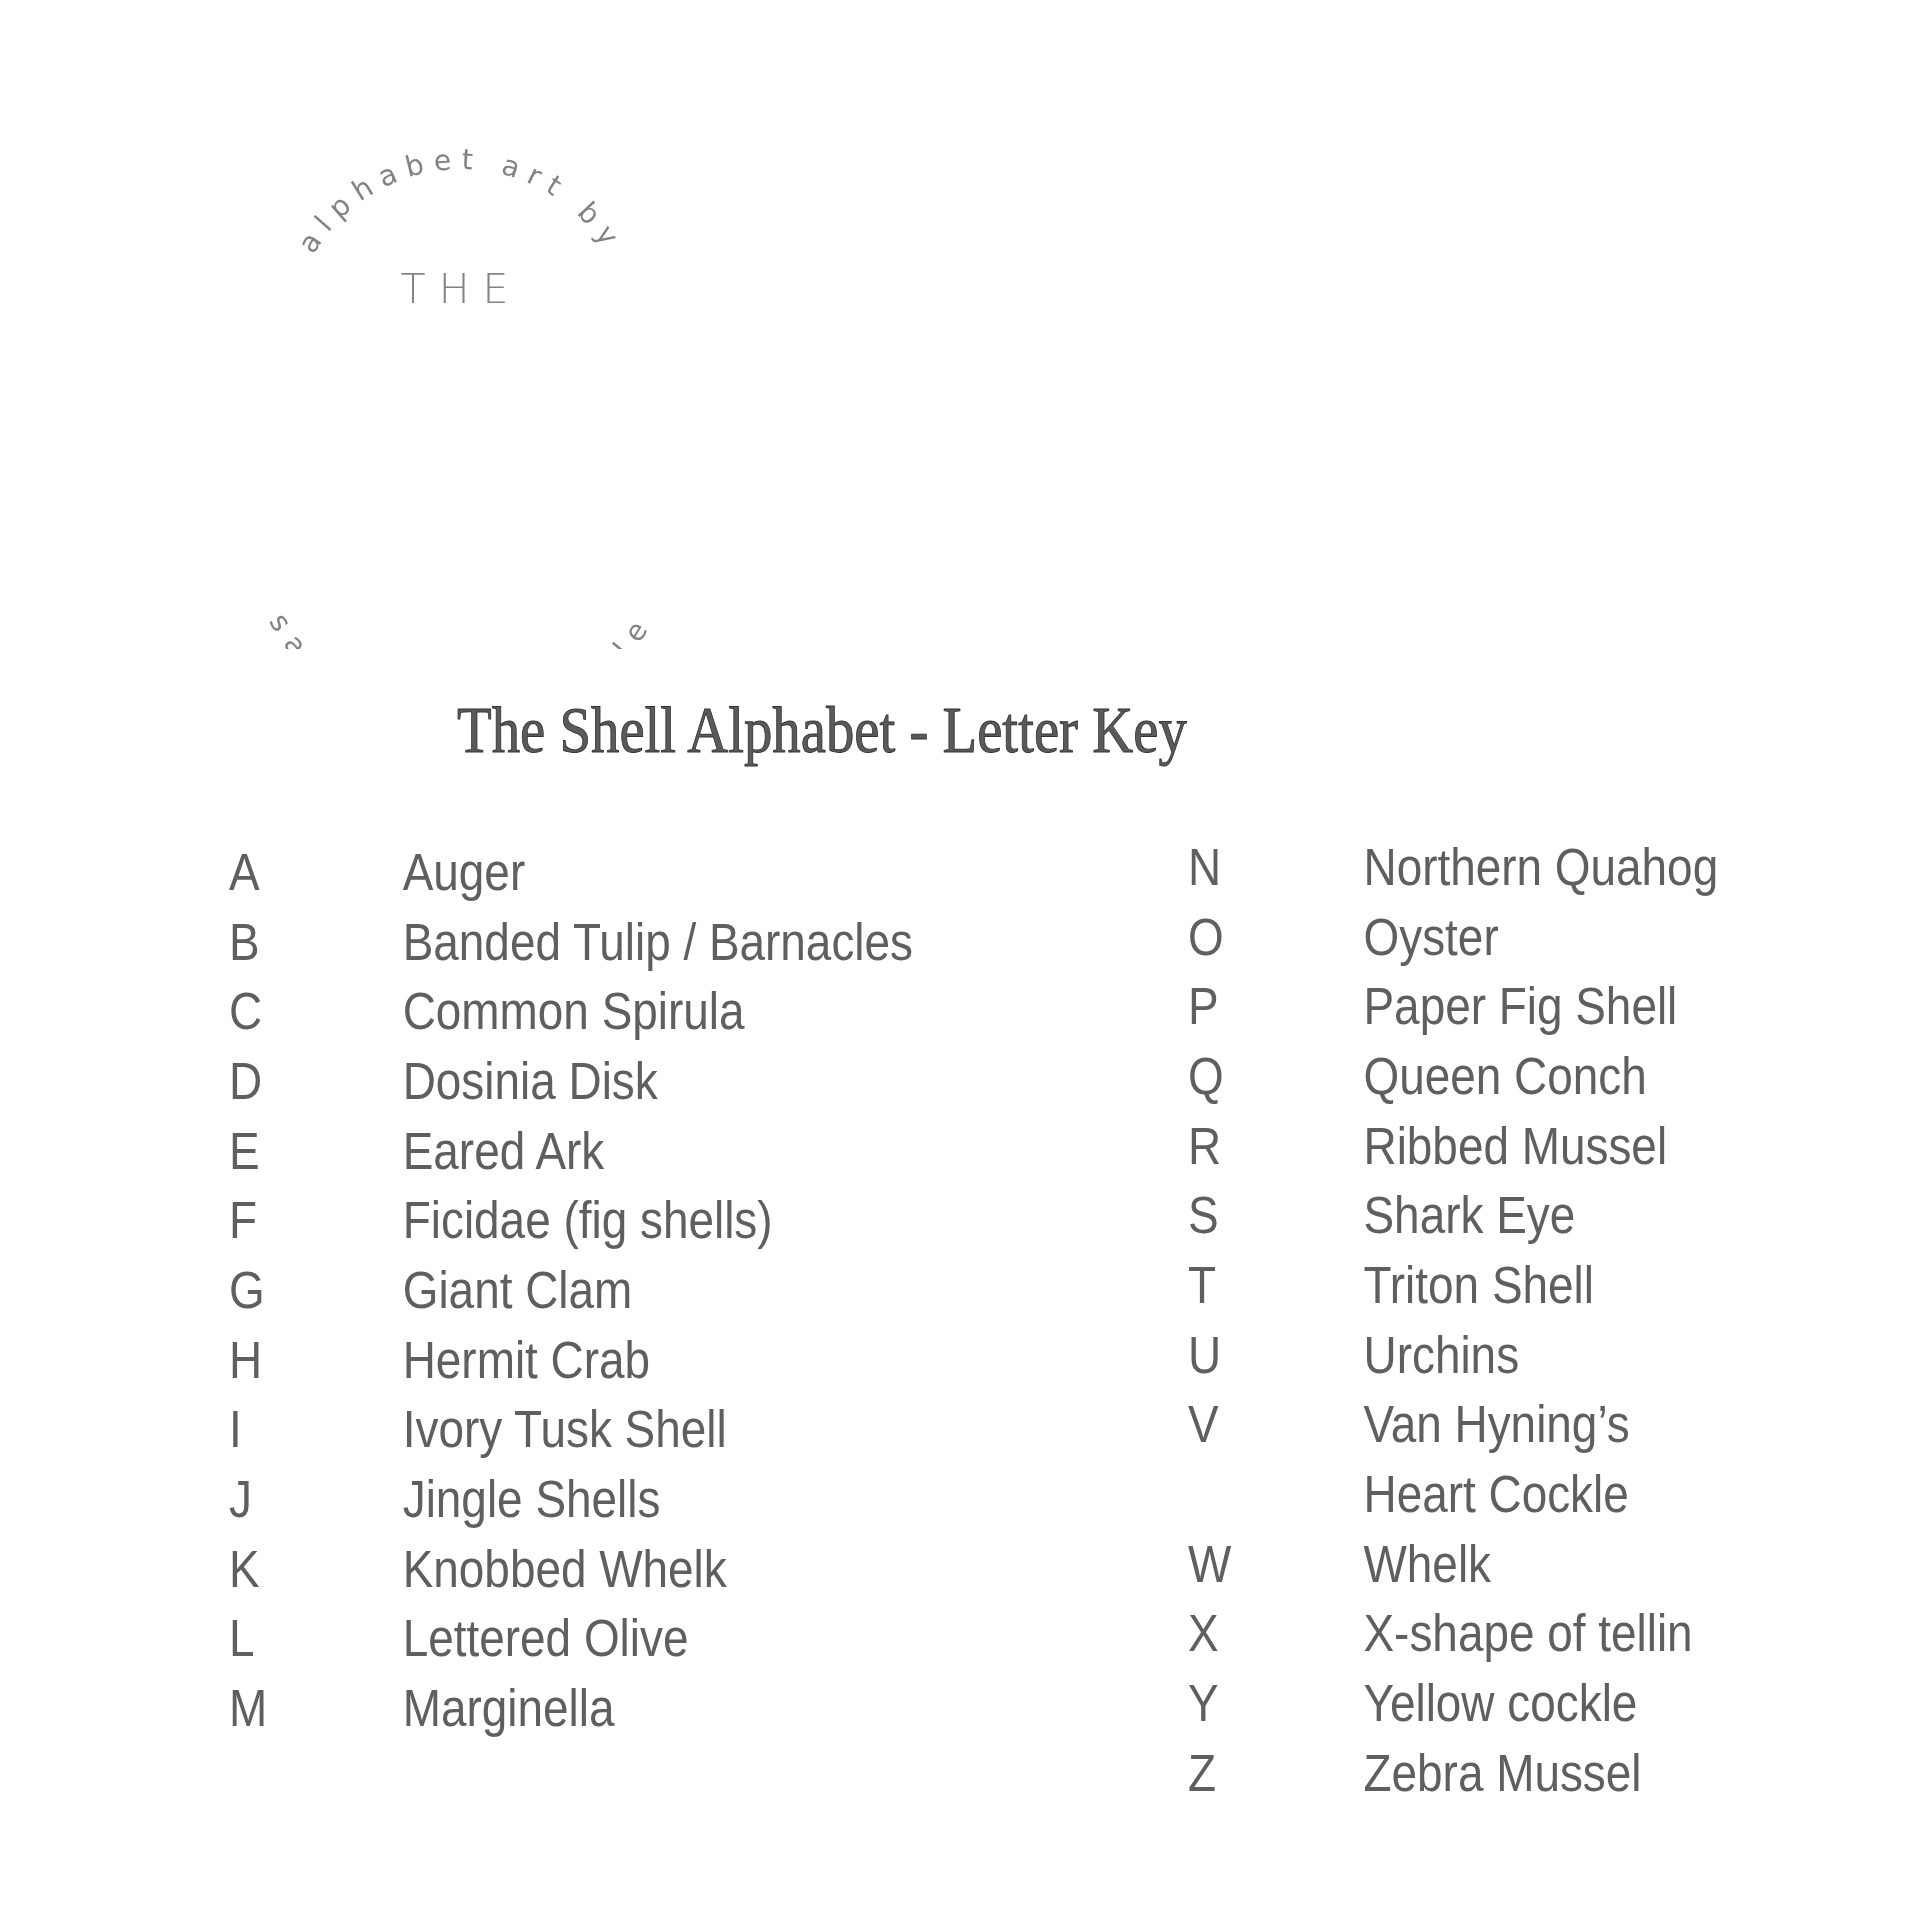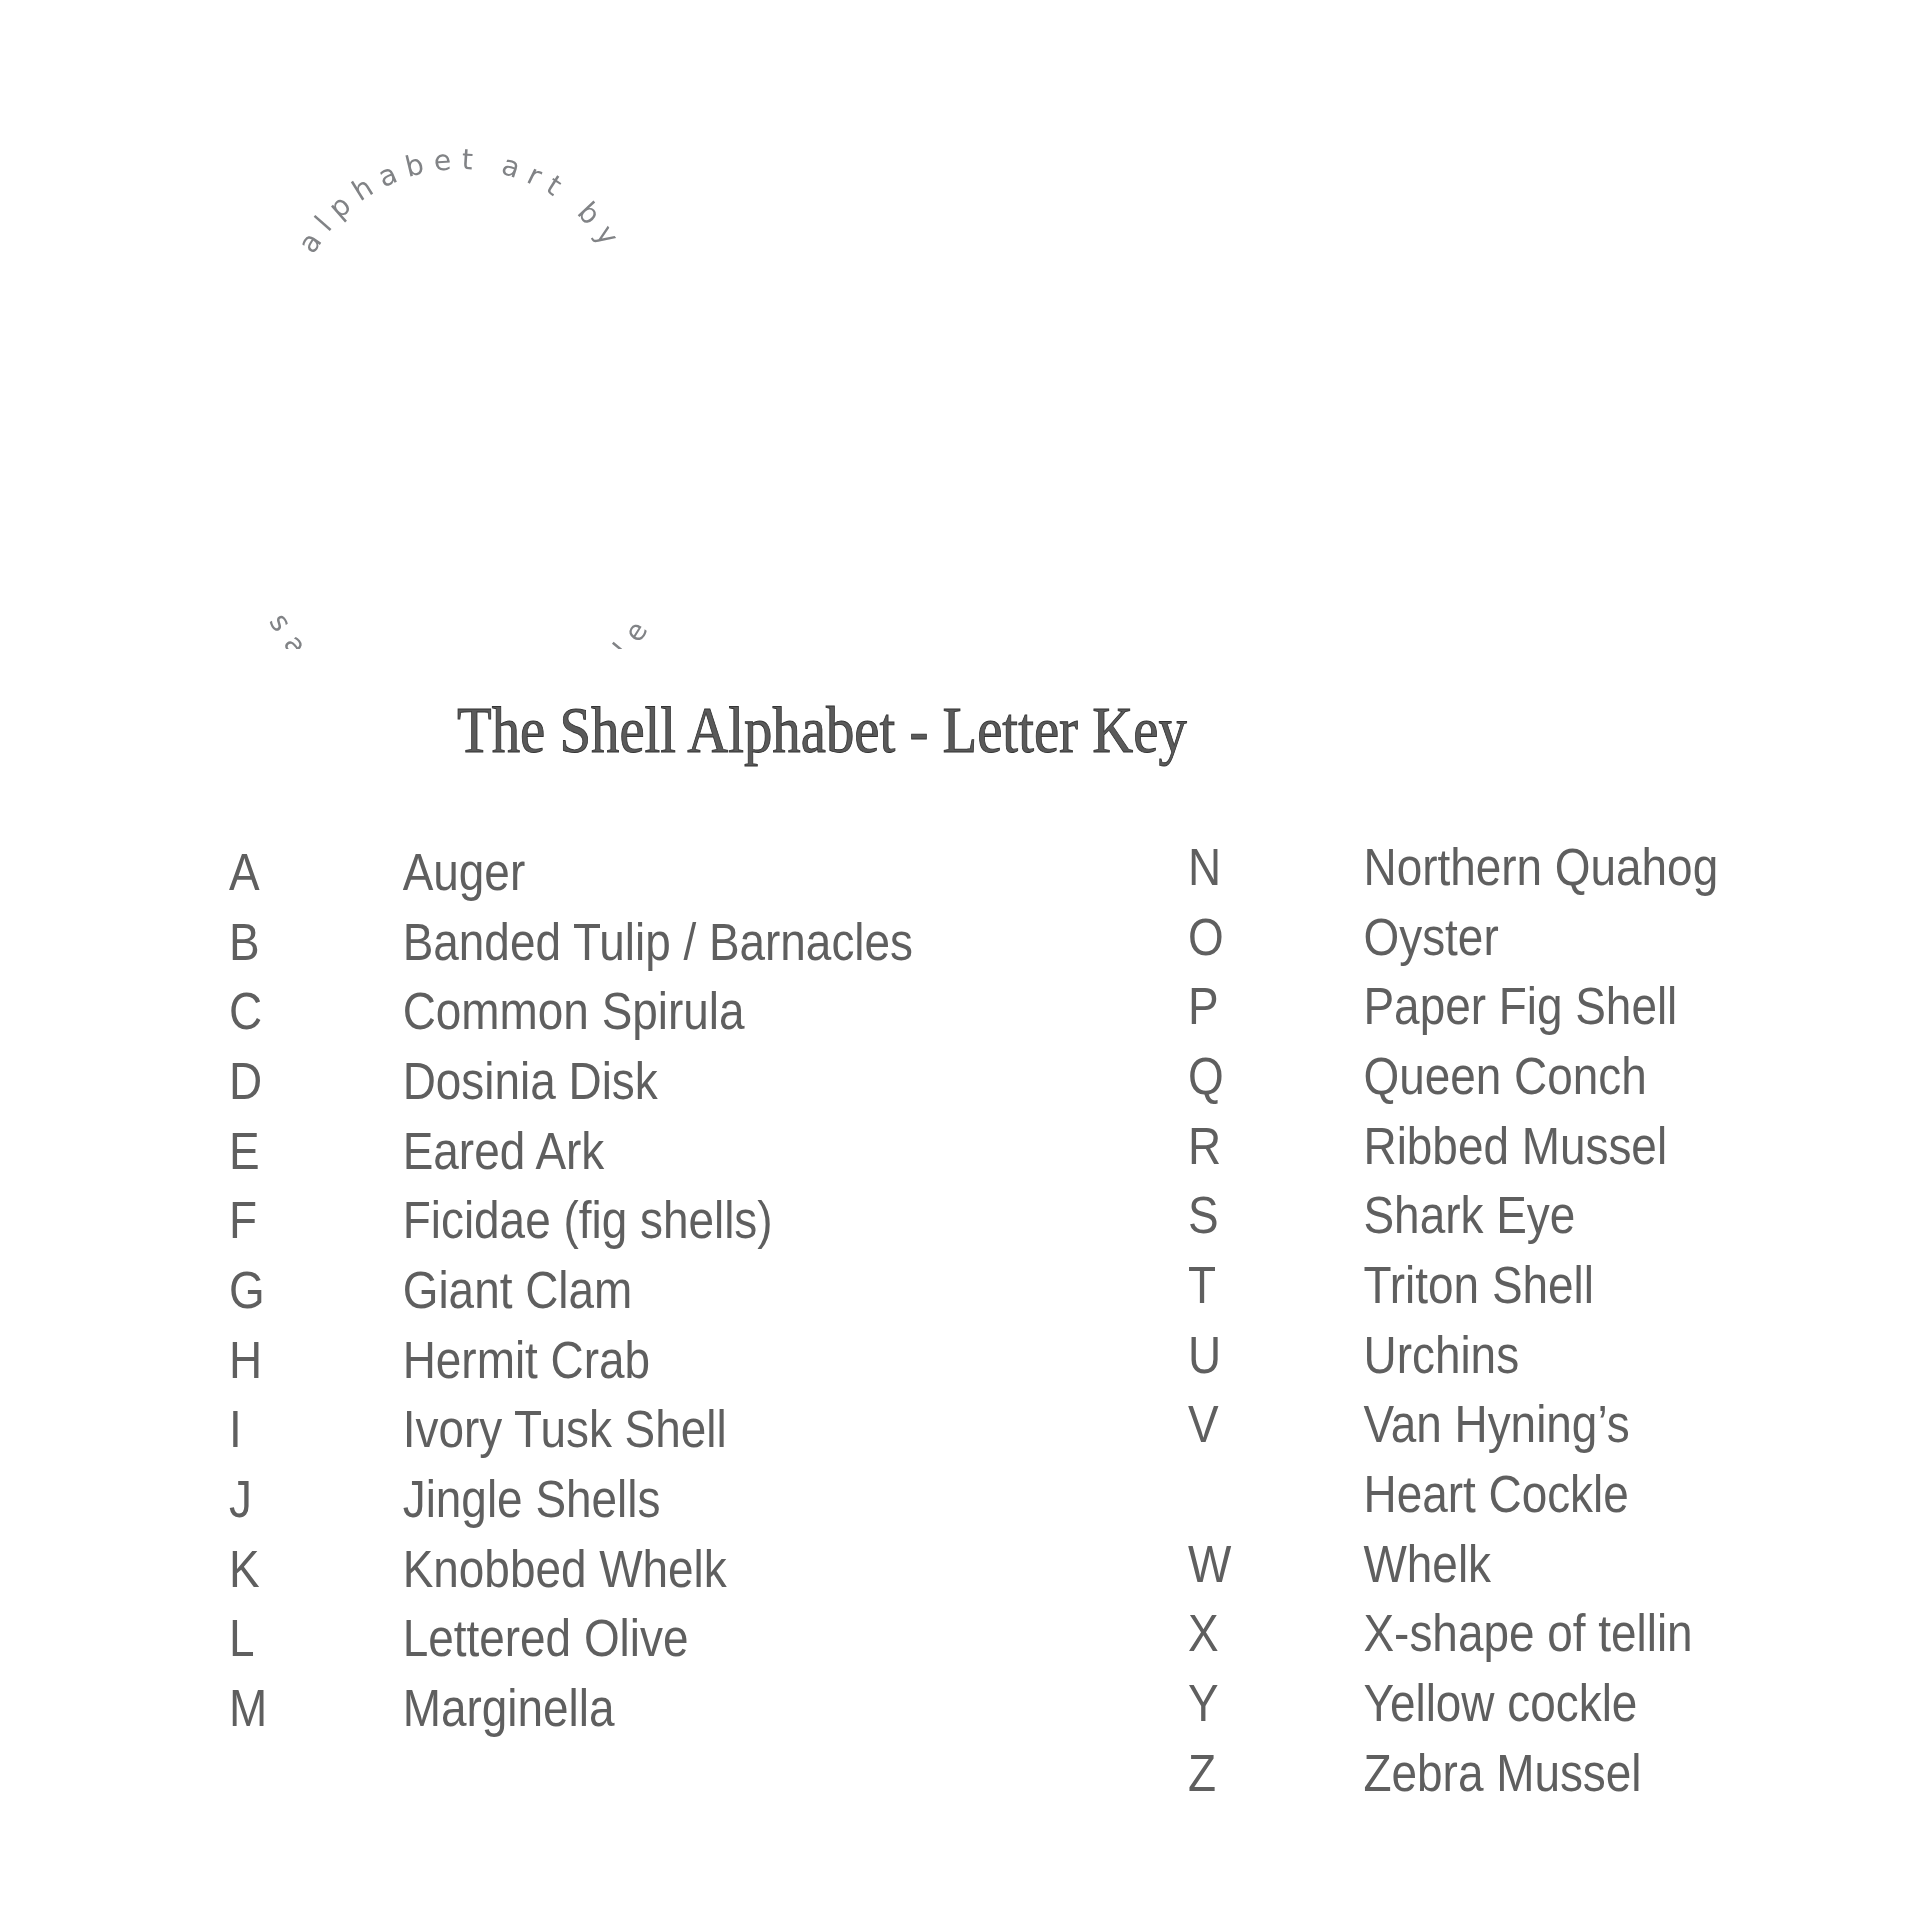--- a/index.html
+++ b/index.html
@@ -26,20 +26,21 @@
       <path id="arcTop" d="M 40 230 A 180 180 0 0 1 400 230" fill="none"></path>
       <path id="arcBot" d="M 10 420 A 200 200 0 0 0 430 420" fill="none"></path>
     </defs>
     <text font-family="DejaVu Sans, sans-serif" font-size="30" fill="#818386" letter-spacing="10">
       <textPath href="#arcTop" startOffset="50%" text-anchor="middle">alphabet art by</textPath>
     </text>
     <text font-family="DejaVu Sans, sans-serif" font-size="30" fill="#818386" letter-spacing="10">
       <textPath href="#arcBot" startOffset="50%" text-anchor="middle" dominant-baseline="hanging">sally king mcbride</textPath>
     </text>
   </svg>
+  <div class="logo-the">THE</div>
 </div>
 
 <div class="title">The Shell Alphabet - Letter Key</div>
 
 <div class="col left" style="left:229px; top:843px;">
   <div class="row" style="top:0px">
       <span class="letter">A</span>
       <span class="name">Auger</span>
     </div>
   <div class="row" style="top:70px">

